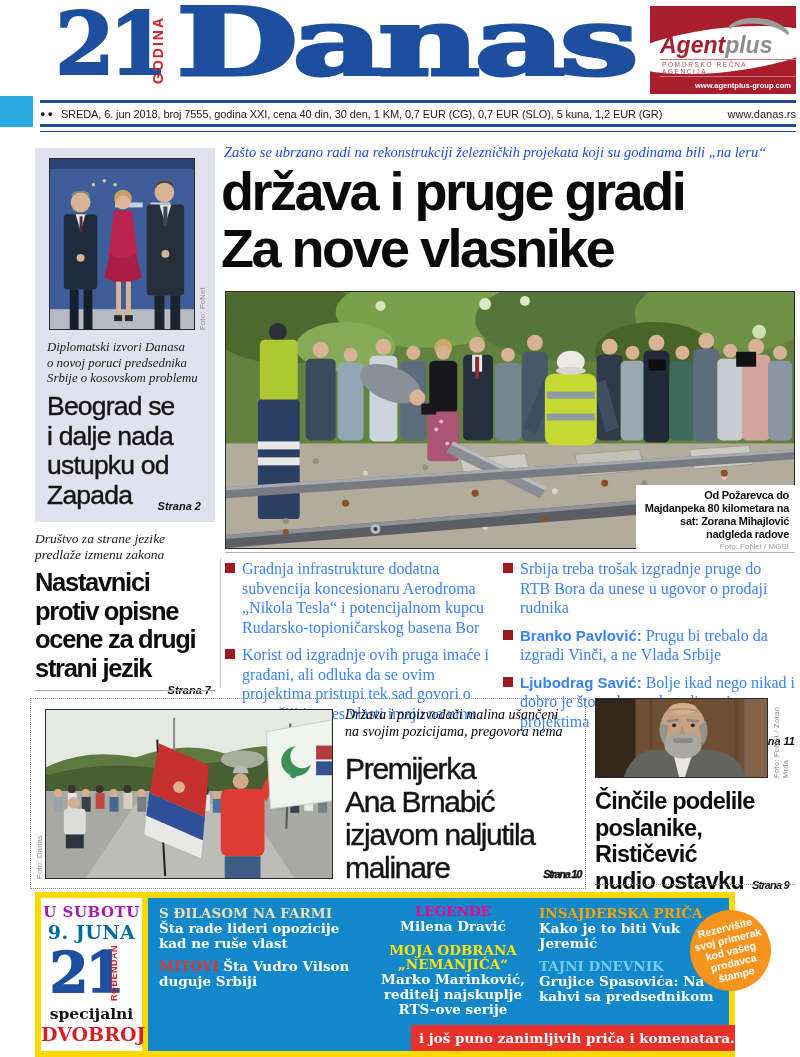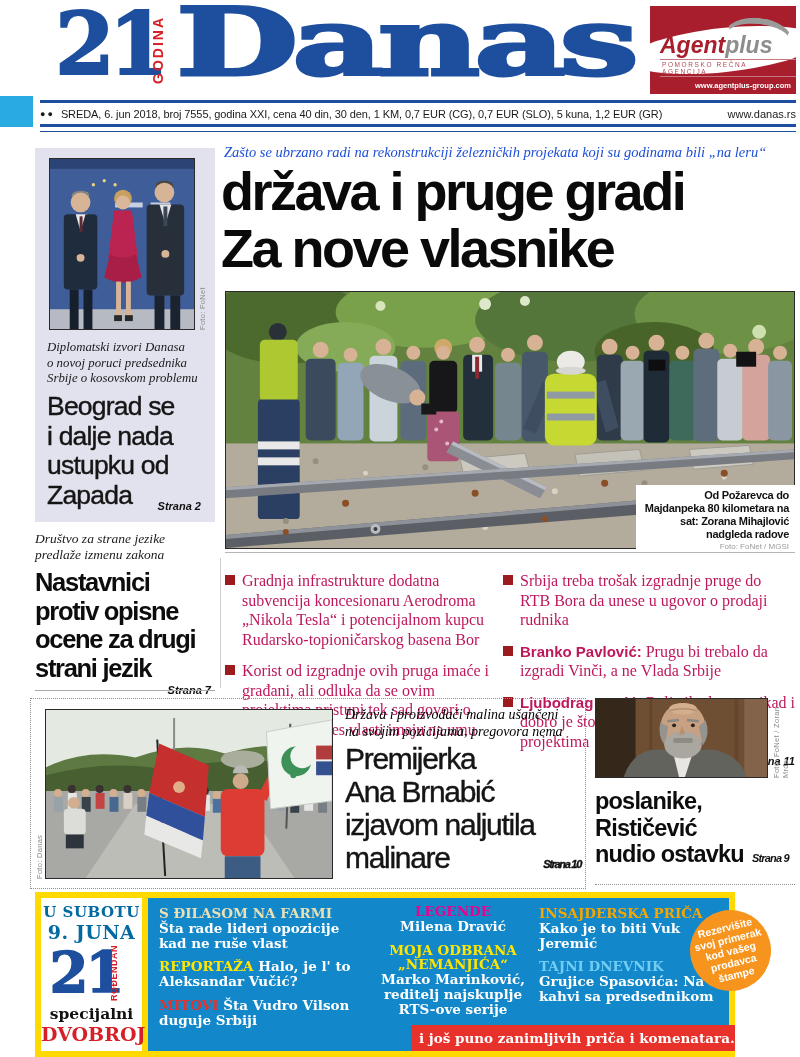--- a/index.html
+++ b/index.html
@@ -48,21 +48,21 @@
   .main-photo{left:225px;top:291px;width:570px;height:258px;}
   .main-cap{position:absolute;left:636px;top:485px;width:159px;background:#fff;box-sizing:border-box;
             padding:4px 6px 3px;text-align:right;}
   .main-cap .t{font-weight:bold;font-size:11px;line-height:13px;letter-spacing:-0.3px;}
   .main-cap .c{font-size:8px;color:#9a9a9a;margin-top:1px;}
   .photo-rule{position:absolute;left:225px;top:552px;width:570px;border-top:1px solid #b5b5b5;}
 
   .bullets{position:absolute;top:559px;}
   .bl{left:225px;width:270px;} .br{left:503px;width:292px;}
   .bullet{position:relative;padding-left:17px;font-family:"Liberation Serif",serif;font-size:16px;
-          line-height:19.5px;margin-bottom:8px;color:#be185d;margin-top:12px;}
+          line-height:19.5px;margin-bottom:8px;color:#3b82f6;}
   .bullet::before{content:"";position:absolute;left:0;top:4px;width:10px;height:10px;background:#9b1b1f;}
   .bullet .lead{font-family:"Liberation Sans",sans-serif;font-weight:bold;font-size:15px;}
   .pageref{font-weight:bold;font-style:italic;font-size:11px;font-family:"Liberation Sans",sans-serif;color:#111;}
   .br .pageref{display:block;text-align:right;margin-top:-4px;}
 
   
   .panel{position:absolute;left:35px;top:148px;width:180px;height:374px;background:#e2e2ee;}
   .panel-photo{position:absolute;left:14px;top:10px;width:146px;height:172px;}
   .pcred{position:absolute;font-size:7.5px;color:#8a8a8a;letter-spacing:0.3px;}
   .panel .pcred{left:163px;top:70px;height:112px;}
@@ -83,41 +83,41 @@
   .lhr{position:absolute;left:35px;top:690px;width:180px;border-top:1px solid #aaa;}
   .vrule{position:absolute;left:220px;top:558px;height:130px;border-left:1px solid #ccc;}
 
   
   .mal{position:absolute;left:30px;top:698px;width:556px;height:191px;border:1px dotted #8f8f8f;box-sizing:border-box;}
   .mal-photo{left:14px;top:10px;width:288px;height:170px;position:absolute;}
   .mal .pcred{left:4px;top:80px;height:100px;}
   .mal-text{position:absolute;left:314px;top:8px;width:236px;}
   .m-kicker{font-family:"Liberation Serif",serif;font-style:italic;font-size:14px;line-height:16.5px;color:#000;}
   .m-kicker div{white-space:nowrap;}
-  .m-headline{margin-top:2px;font-size:30px;line-height:33px;letter-spacing:-1.3px;color:#151515;
+  .m-headline{margin-top:12px;font-size:30px;line-height:33px;letter-spacing:-1.3px;color:#151515;
               -webkit-text-stroke:0.4px #151515;}
   .m-headline div{white-space:nowrap;}
   .m-last{display:flex;align-items:baseline;justify-content:space-between;}
 
   
   .chin{position:absolute;left:595px;top:698px;width:201px;}
   .chin-photo{position:absolute;left:0;top:0;width:173px;height:80px;}
   .chin .pcred{left:177px;top:2px;height:78px;position:absolute;}
   .chin-headline{position:absolute;left:0;top:90px;font-weight:bold;font-size:23.5px;line-height:26.5px;
                  letter-spacing:-0.8px;color:#0d0d0d;}
   .chin-headline div{white-space:nowrap;}
   .chin-last{display:flex;align-items:baseline;gap:8px;}
   .chin-hr{position:absolute;left:595px;top:884px;width:200px;border-top:1px dotted #8f8f8f;}
 
   
   .strip{position:absolute;left:35px;top:892px;width:700px;height:165px;background:#1287c9;
          border:6px solid #ffd900;box-sizing:border-box;font-family:"DejaVu Serif",serif;}
   .strip-box{position:absolute;left:0;top:0;width:107px;height:153px;background:#fff;
              border-right:6px solid #ffd900;box-sizing:border-box;text-align:center;padding-top:5px;}
-  .sb-l1{font-weight:bold;font-size:15px;letter-spacing:0.5px;color:#0369a1;}
+  .sb-l1{font-weight:bold;font-size:15px;letter-spacing:0.5px;color:#a21caf;}
   .sb-l2{font-weight:bold;font-size:19px;color:#0369a1;letter-spacing:0.5px;}
   .sb-21wrap{position:relative;height:62px;margin-top:-2px;}
   .sb-21{font-family:"DejaVu Serif",serif;font-weight:bold;font-size:56px;line-height:62px;color:#1d4f9e;
          -webkit-text-stroke:1.5px #1d4f9e;letter-spacing:-3px;margin-left:-12px;}
   .sb-rodj{position:absolute;left:68px;top:2px;height:60px;color:#d61f26;font-family:"Liberation Sans",sans-serif;
            font-weight:bold;font-size:9px;letter-spacing:0.5px;}
   .sb-l3{font-weight:bold;font-size:15.5px;color:#111;margin-top:1px;}
   .sb-l4{font-weight:bold;font-size:19px;color:#d61f26;}
   .scol{position:absolute;top:8px;font-weight:bold;font-size:13.5px;line-height:14.8px;color:#fff;}
   .scol1{left:118px;width:208px;} .scol2{left:328px;top:6px;width:168px;text-align:center;} .scol3{left:498px;width:192px;}
@@ -468,20 +468,21 @@
         <circle cx="79" cy="27" r="2" fill="#2a2420"></circle>
           <circle cx="98" cy="27" r="2" fill="#2a2420"></circle>
         <rect x="72" y="21" width="12" height="2.5" fill="#8a8880" transform="rotate(-6 78 22)"></rect>
         <rect x="92" y="21" width="12" height="2.5" fill="#8a8880" transform="rotate(6 98 22)"></rect>
         <path d="M87,27 l3,9 l-6,1 z" fill="#b89070"></path>
         <path d="M74,12 q14,-4 28,0" stroke="#b08f72" stroke-width="1.5" fill="none"></path>
       </svg>
     </div>
     <div class="pcred vtext">Foto: FoNet / Zoran Mrđa</div>
     <div class="chin-headline">
+      <div>Činčile podelile</div>
       <div>poslanike,</div>
       <div>Rističević</div>
       <div class="chin-last">
         <div>nudio ostavku</div>
         <span class="pageref">Strana 9</span>
       </div>
     </div>
   </div>
   <div class="chin-hr"></div>
 
@@ -491,21 +492,20 @@
       <div class="sb-l2">9. JUNA</div>
       <div class="sb-21wrap">
         <span class="sb-21">21</span>
         <span class="sb-rodj vtext">ROĐENDAN</span>
       </div>
       <div class="sb-l3">specijalni</div>
       <div class="sb-l4">DVOBROJ</div>
     </div>
     <div class="scol scol1">
       <p><span class="slab lb-cream">S ĐILASOM NA FARMI</span><span>Šta rade lideri opozicije kad ne ruše vlast</span></p>
-      <p><span class="lb-yellow">REPORTAŽA</span><span> Halo, je l' to Aleksandar  Vučić?</span></p>
       <p><span class="lb-red">MITOVI</span><span> Šta Vudro Vilson duguje Srbiji</span></p>
     </div>
     <div class="scol scol2">
       <p><span class="slab lb-magenta">LEGENDE</span><span>Milena Dravić</span></p>
       <p><span class="slab lb-yellow">MOJA ODBRANA „NEMANJIĆA“</span><span>Marko Marinković, reditelj najskuplje RTS-ove serije</span></p>
     </div>
     <div class="scol scol3">
       <p><span class="slab lb-orange">INSAJDERSKA PRIČA</span><span>Kako je to biti Vuk Jeremić</span></p>
       <p><span class="slab lb-lblue">TAJNI DNEVNIK</span><span>Grujice Spasovića: Na kahvi sa predsednikom</span></p>
     </div>

